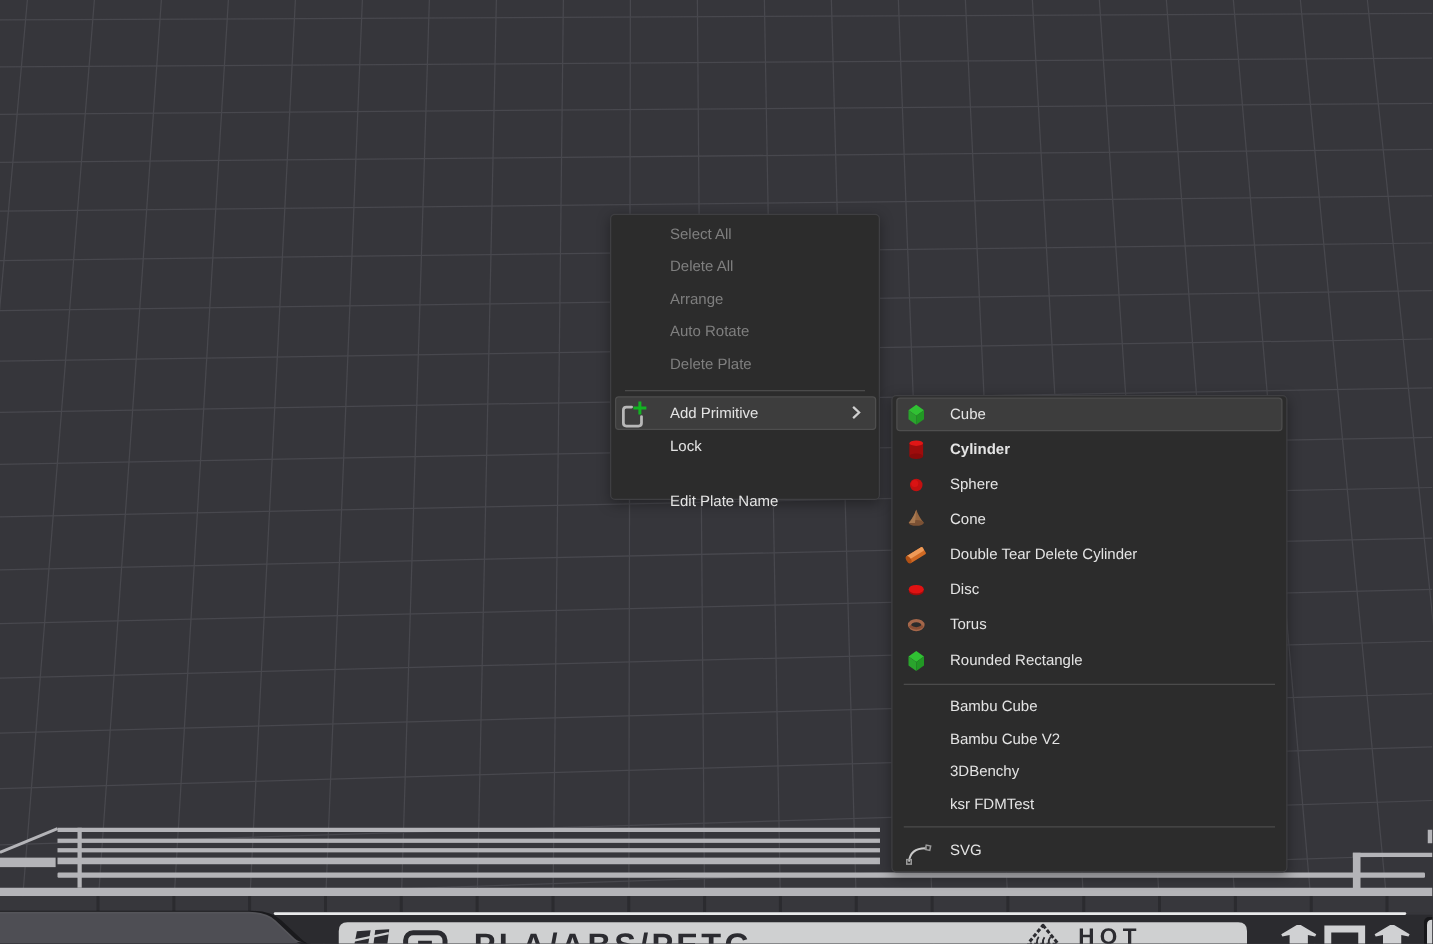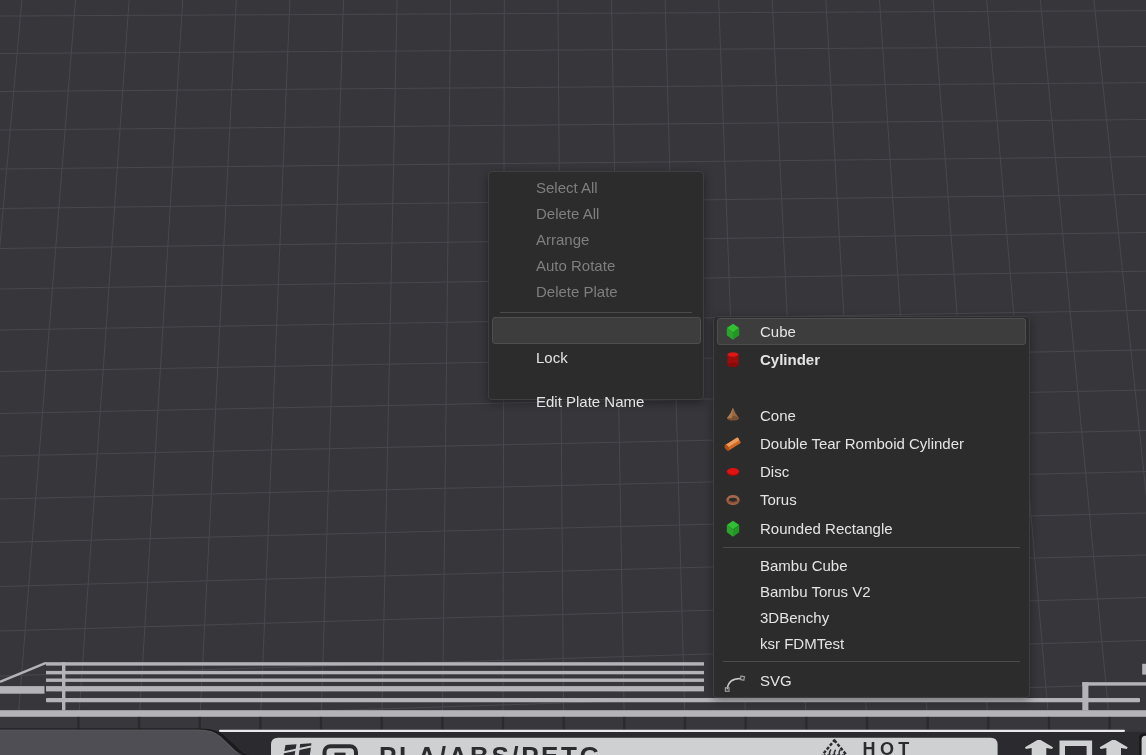--- a/index.html
+++ b/index.html
@@ -1,21 +1,21 @@
 <!DOCTYPE html>
 <html><head>
 <meta charset="utf-8">
 <style>
 html,body{margin:0;padding:0;}
 body{width:1146px;height:755px;overflow:hidden;background:#36363b;position:relative;
  font-family:"Liberation Sans", sans-serif;}
 #stage{position:absolute;left:0;top:0;width:1146px;height:755px;}
 .menu{position:absolute;background:#2c2c2c;border:1px solid #3f3f42;border-radius:4px;
  box-shadow:0 3px 10px rgba(0,0,0,0.35);box-sizing:border-box;z-index:10;}
-.mi{position:absolute;left:0;width:100%;font-size:15px;color:#e4e4e4;box-sizing:border-box;}
+.mi{position:absolute;left:0;width:100%;font-size:12px;color:#e4e4e4;box-sizing:border-box;}
 .mi .t{position:absolute;top:50%;transform:translateY(-50%);white-space:nowrap;}
 .dis{color:#7f7f7f;}
 span.t{margin-top:-1px;}
 .hl{position:absolute;background:#3d3d3d;border:1px solid #4e4e4e;border-radius:3px;box-sizing:border-box;}
 .sep{position:absolute;height:1px;background:#4b4b4b;}
 </style>
 </head>
 <body>
 <svg id="stage" width="1146" height="755" viewBox="0 0 1146 755">
  <g stroke="#48484e" stroke-width="1">
@@ -144,20 +144,30 @@
       <span class="t" style="left:47px;">Arrange</span>
     </div>
  <div class="mi dis" style="top:80.5px;height:26px;">
       <span class="t" style="left:47px;">Auto Rotate</span>
     </div>
  <div class="mi dis" style="top:106.5px;height:26px;">
       <span class="t" style="left:47px;">Delete Plate</span>
     </div>
  <div class="sep" style="left:11px;right:11px;top:139.5px;"></div>
  <div class="hl" style="left:2.5px;right:2.5px;top:145px;height:27px;"></div>
+ <div class="mi" style="top:145px;height:27px;">
+   <svg class="t" style="left:6px;top:0px;transform:none;" width="25" height="26" viewBox="0 0 25 26">
+     <path d="M10.3,8.6 L6.1,8.6 Q3.7,8.6 3.7,11 L3.7,21.4 Q3.7,23.8 6.1,23.8 L15.8,23.8 Q18.2,23.8 18.2,21.4 L18.2,16.2" fill="none" stroke="#b8b8b8" stroke-width="2.2" stroke-linecap="round"></path>
+     <path d="M11.7,9.4 L22.1,9.4 M16.9,4.2 L16.9,14.6" stroke="#12b322" stroke-width="2.4"></path>
+   </svg>
+   <span class="t" style="left:47px;">Add Primitive</span>
+   <svg class="t" style="left:191px;margin-top:-1px;" width="10" height="12" viewBox="0 0 10 12">
+        <path d="M2.5,1.5 L7.3,6 L2.5,10.5" fill="none" stroke="#cfcfcf" stroke-width="1.8"></path>
+      </svg>
+ </div>
  <div class="mi" style="top:172px;height:27px;">
       <span class="t" style="left:47px;">Lock</span>
     </div>
  <div class="mi" style="top:199px;height:27px;">
       <span class="t" style="left:47px;margin-top:16px;">Edit Plate Name</span>
     </div>
 </div>
 
 <div class="menu" style="left:713px;top:316.4px;width:317px;height:381.5px;">
  <div class="hl" style="left:2.5px;right:3.5px;top:1px;height:26.5px;"></div>
@@ -169,38 +179,45 @@
       </svg>
    <span class="t" style="left:46px;">Cube</span>
     </div>
  <div class="mi" style="top:28.6px;height:28px;">
    <svg class="t" style="left:7px;" width="24" height="23" viewBox="0 0 24 23">
         <rect x="6.5" y="6" width="11" height="10.5" fill="#9e0c0c"></rect>
         <ellipse cx="12" cy="16.5" rx="5.5" ry="2.2" fill="#8a0a0a"></ellipse>
         <ellipse cx="12" cy="6" rx="5.5" ry="2.2" fill="#e01616"></ellipse>
       </svg>
    <span class="t" style="left:46px;font-weight:bold;">Cylinder</span>
+    </div>
+ <div class="mi" style="top:56.7px;height:28px;">
+   <svg class="t" style="left:7px;" width="24" height="23" viewBox="0 0 24 23">
+        <circle cx="12" cy="11.5" r="5" fill="#c21010"></circle>
+        <circle cx="10.8" cy="10.2" r="2.8" fill="#dd1414" opacity="0.9"></circle>
+      </svg>
+   <span class="t" style="left:46px;">Sphere</span>
     </div>
  <div class="mi" style="top:84.80000000000001px;height:28px;">
    <svg class="t" style="left:7px;" width="24" height="23" viewBox="0 0 24 23">
         <path d="M12,3.0 Q13.6,8 18,13.8 L6,13.8 Q10.4,8 12,3.0 Z" fill="#96663f"></path>
         <ellipse cx="12" cy="13.8" rx="6" ry="2.3" fill="#7b5134"></ellipse>
         <path d="M12,3.0 Q10.6,8.6 6,13.8 L11,13.8 Q11.6,8 12,3.0 Z" fill="#a87951"></path>
       </svg>
    <span class="t" style="left:46px;">Cone</span>
     </div>
  <div class="mi" style="top:112.9px;height:28px;">
    <svg class="t" style="left:7px;" width="24" height="23" viewBox="0 0 24 23">
         <g transform="rotate(-32 12 11.5)">
           <rect x="4.5" y="8.2" width="15" height="6.6" rx="1" fill="#d06a24"></rect>
           <rect x="4.5" y="8.2" width="15" height="3.5" rx="1" fill="#ee9a58"></rect>
           <ellipse cx="4.8" cy="11.5" rx="1.8" ry="3.3" fill="#b05014"></ellipse>
         </g>
       </svg>
-   <span class="t" style="left:46px;">Double Tear Romboid Cylinder</span>
+   <span class="t" style="left:46px;">Double Tear Delete Cylinder</span>
     </div>
  <div class="mi" style="top:141.0px;height:28px;">
    <svg class="t" style="left:7px;" width="24" height="23" viewBox="0 0 24 23">
         <ellipse cx="12" cy="12.2" rx="6" ry="3.4" fill="#9e0c0c"></ellipse>
         <ellipse cx="12" cy="10.8" rx="6" ry="3.4" fill="#e01212"></ellipse>
       </svg>
    <span class="t" style="left:46px;">Disc</span>
     </div>
  <div class="mi" style="top:169.1px;height:28px;">
    <svg class="t" style="left:7px;" width="24" height="23" viewBox="0 0 24 23">
@@ -215,21 +232,21 @@
         <polygon points="5.8,7.6 12,12 12,19.2 5.8,14.8" fill="#2aa42d"></polygon>
         <polygon points="18.2,7.6 12,12 12,19.2 18.2,14.8" fill="#219824"></polygon>
       </svg>
    <span class="t" style="left:46px;">Rounded Rectangle</span>
     </div>
  <div class="sep" style="left:9px;right:9px;top:229.5px;"></div>
  <div class="mi" style="top:235.3px;height:26px;">
       <span class="t" style="left:46px;">Bambu Cube</span>
     </div>
  <div class="mi" style="top:261.3px;height:26px;">
-      <span class="t" style="left:46px;">Bambu Torus V2</span>
+      <span class="t" style="left:46px;">Bambu Cube V2</span>
     </div>
  <div class="mi" style="top:287.3px;height:26px;">
       <span class="t" style="left:46px;">3DBenchy</span>
     </div>
  <div class="mi" style="top:313.3px;height:26px;">
       <span class="t" style="left:46px;">ksr FDMTest</span>
     </div>
  <div class="sep" style="left:9px;right:9px;top:343.5px;"></div>
  <div class="mi" style="top:349px;height:30px;">
    <svg class="t" style="left:8px;" width="26" height="26" viewBox="0 0 26 26">

